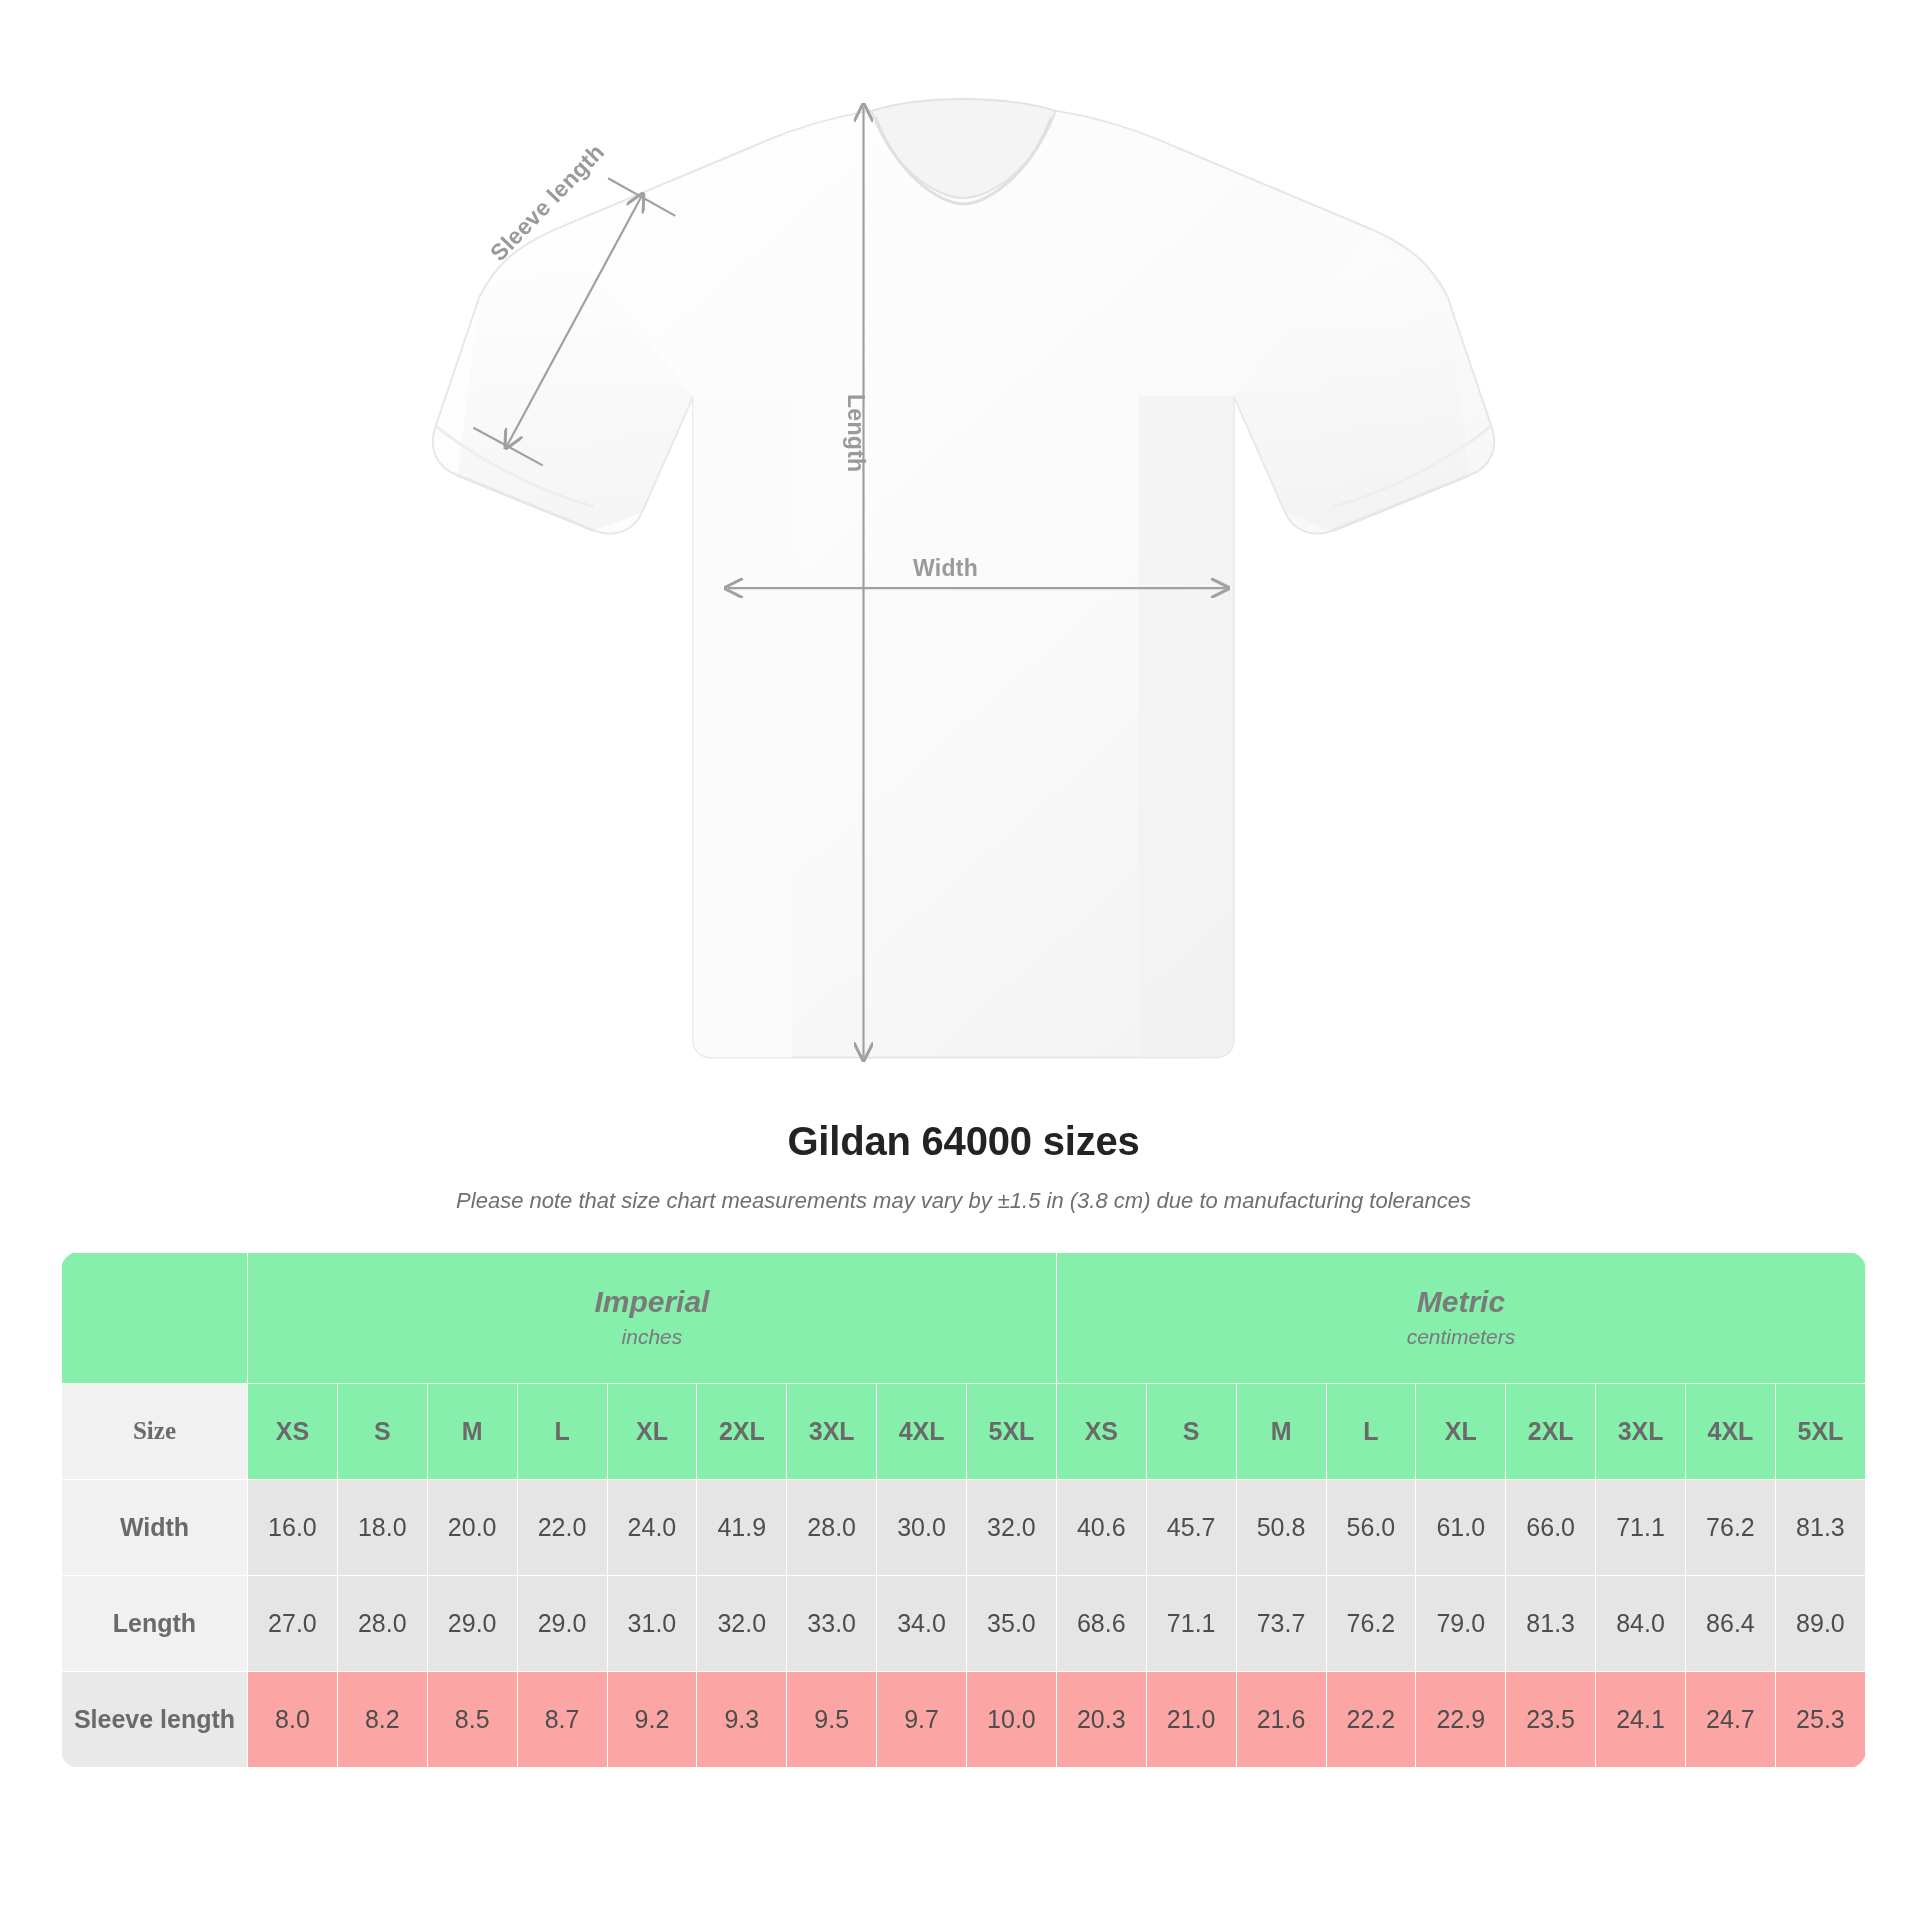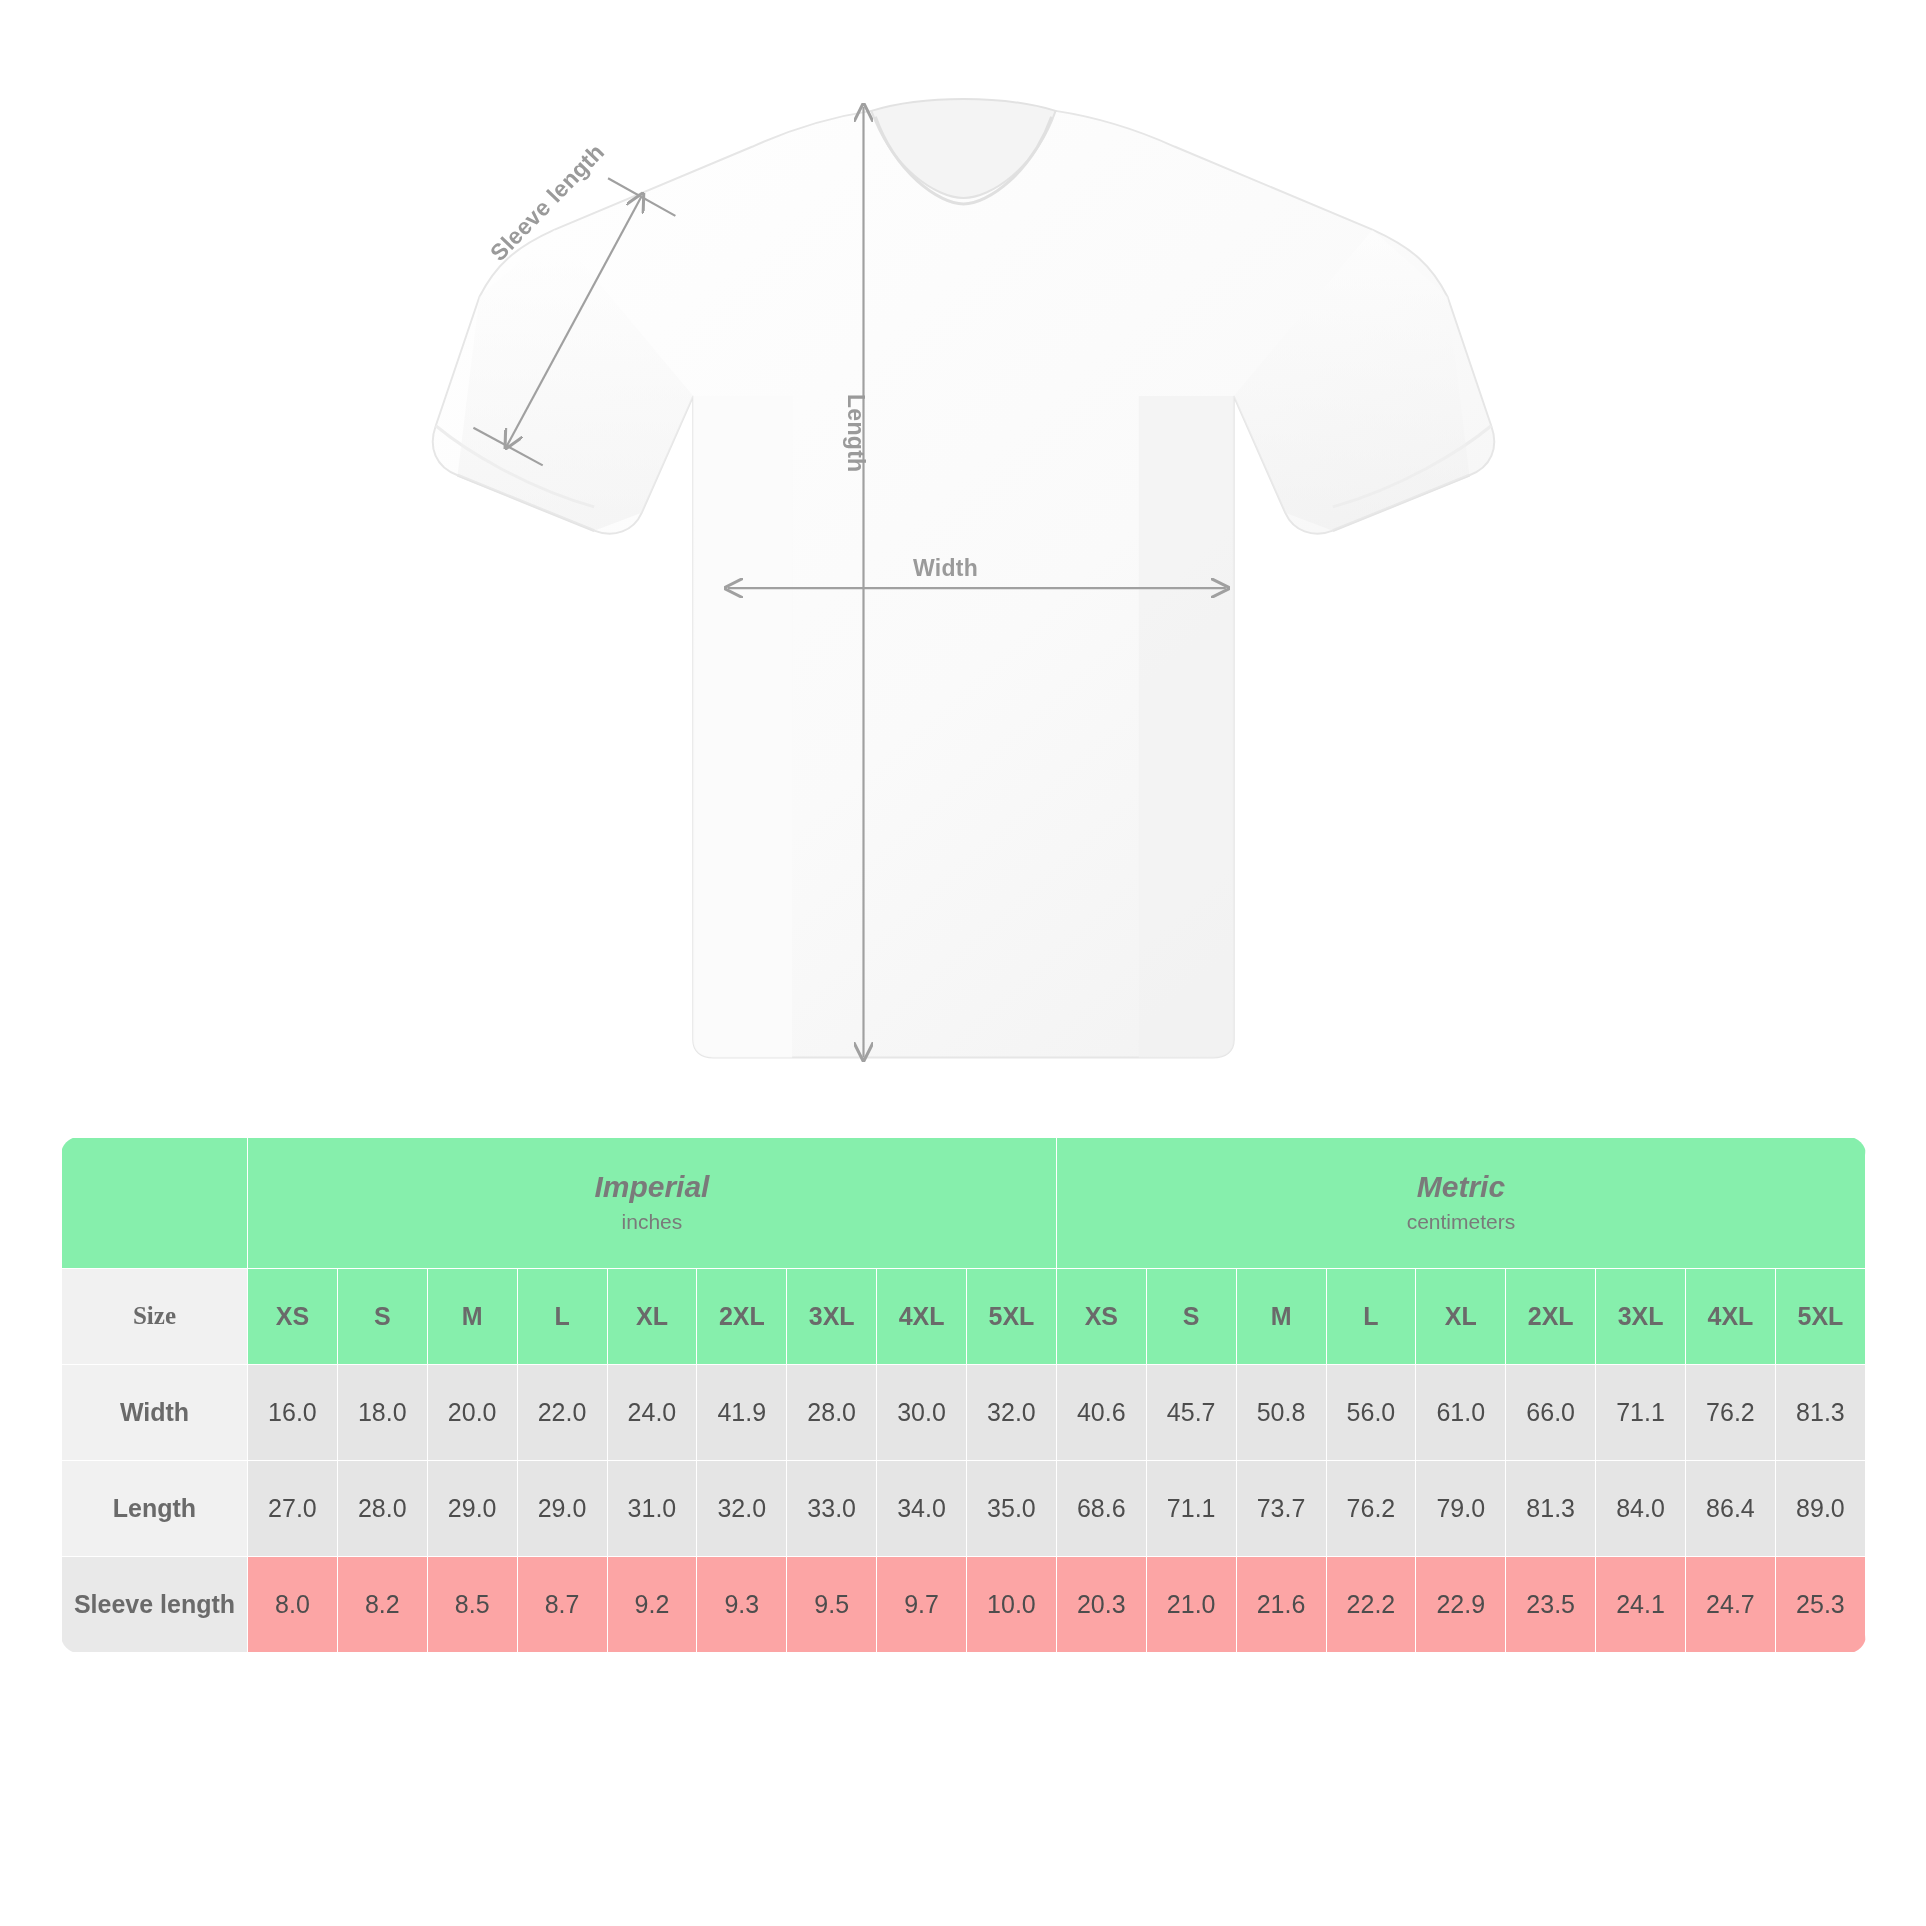--- a/index.html
+++ b/index.html
@@ -99,20 +99,21 @@
   }
   .unit-name {
     font-size: 30px;
     font-weight: bold;
     font-style: italic;
     color: #7a7a7a;
     line-height: 1.25;
   }
   .unit-sub {
     font-size: 21px;
+    font-style: italic;
     color: #7a7a7a;
     margin-top: 4px;
   }
   .head-row td {
     background: #86efac;
     color: #6a6a6a;
     font-weight: bold;
     font-size: 25px;
     height: 93px;
   }
@@ -212,20 +213,24 @@
         <line x1="478" y1="432" x2="548" y2="470"></line>
         <line x1="614" y1="180" x2="682" y2="218"></line>
       </g>
     </svg>
 
     <span class="dim-label width-label">Width</span>
     <span class="dim-label length-label">Length</span>
     <span class="dim-label sleeve-label">Sleeve length</span>
   </div>
 
+  <div class="title-block">
+    <h1 class="chart-title">Gildan 64000 sizes</h1>
+    <div class="chart-note">Please note that size chart measurements may vary by ±1.5 in (3.8 cm) due to manufacturing tolerances</div>
+  </div>
 
   <div class="table-wrap">
     <table class="size-table">
       <colgroup>
         <col class="label-col">
       </colgroup>
       <tbody>
         <tr class="unit-head">
           <td></td>
           <td colspan="9">

